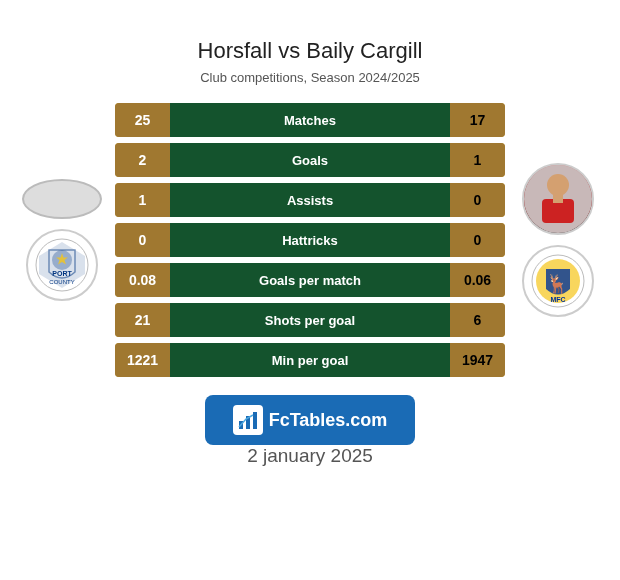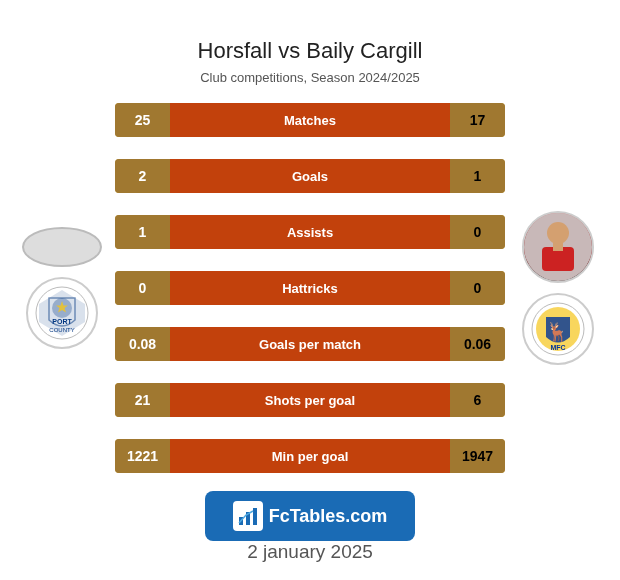--- a/index.html
+++ b/index.html
@@ -51,21 +51,21 @@
       display: flex;
       flex-direction: column;
       align-items: center;
       gap: 10px;
       width: 90px;
     }
 
     .stats-block {
       display: flex;
       flex-direction: column;
-      gap: 22px;
+      gap: 6px;
       flex: 1;
       max-width: 390px;
     }
 
     .stat-row {
       display: flex;
       flex-direction: row;
       align-items: center;
       background: #c9a84c;
       border-radius: 4px;
@@ -85,21 +85,21 @@
       align-items: center;
       justify-content: center;
     }
 
     .stat-label {
       flex: 1;
       text-align: center;
       font-size: 13px;
       font-weight: bold;
       color: #fff;
-      background: #c2410c;
+      background: #14532d;
       height: 100%;
       display: flex;
       align-items: center;
       justify-content: center;
     }
 
     .stat-right-val {
       width: 55px;
       text-align: center;
       font-size: 14px;

